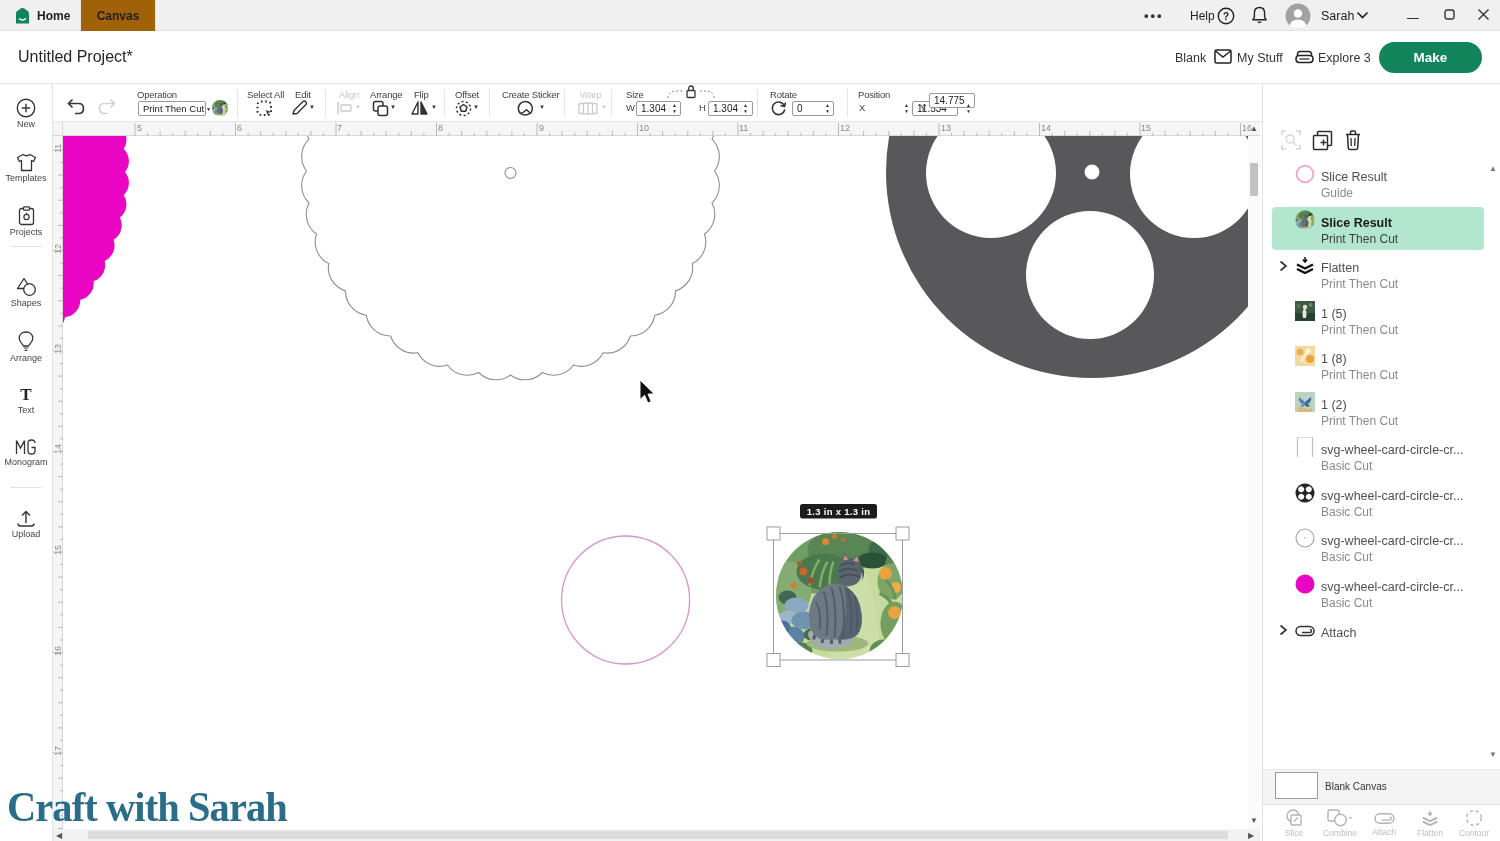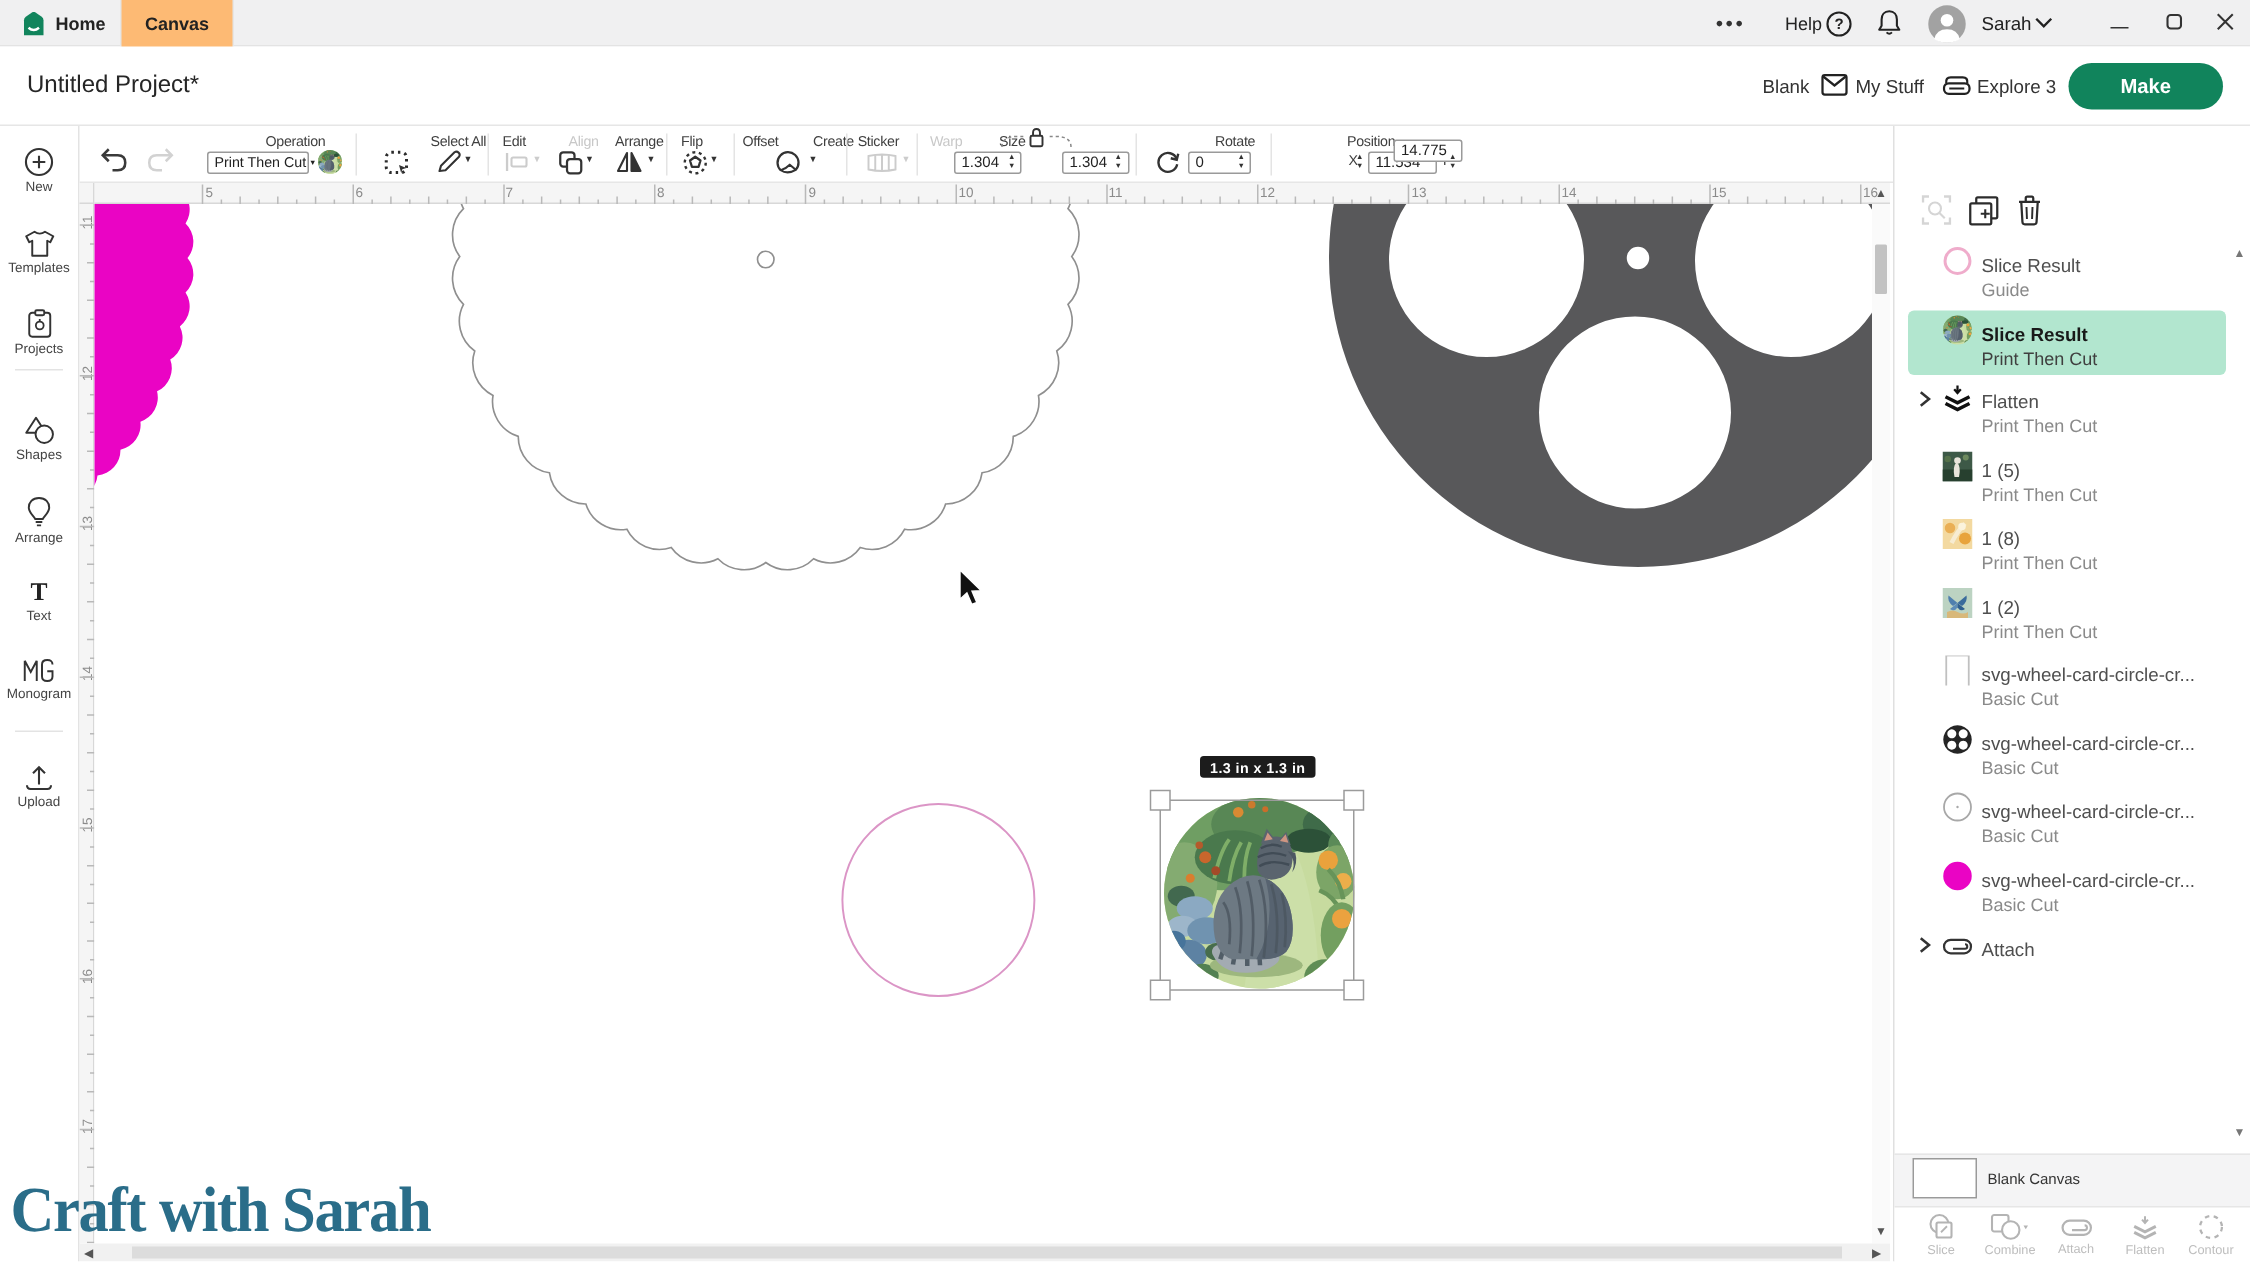--- a/index.html
+++ b/index.html
@@ -1,32 +1,32 @@
 <!DOCTYPE html>
 <html><head><meta charset="utf-8">
 <style>
 *{margin:0;padding:0;box-sizing:border-box;}
 html,body{width:1500px;height:841px;overflow:hidden;background:#fff;
  font-family:"Liberation Sans",sans-serif;-webkit-font-smoothing:antialiased;}
 .abs{position:absolute;}
 #app{position:relative;width:1500px;height:841px;}
 
 #tabbar{left:0;top:0;width:1500px;height:31px;background:#f0f0f1;border-bottom:1px solid #e3e3e3;}
-#tab-canvas{left:80px;top:0;width:76px;height:32px;background:#fdba74;border-left:1px solid #e6e6e6;border-right:1px solid #e6e6e6;
+#tab-canvas{left:80px;top:0;width:76px;height:32px;background:#a16207;border-left:1px solid #e6e6e6;border-right:1px solid #e6e6e6;
  display:flex;align-items:center;justify-content:center;font-size:12px;font-weight:700;color:#222;}
 .tbtxt{font-size:12px;color:#222;font-weight:700;}
 
 #projbar{left:0;top:31px;width:1500px;height:53px;background:#fff;border-bottom:1px solid #e6e6e6;}
 #ptitle{left:18px;top:48px;font-size:16px;font-weight:400;color:#262626;letter-spacing:0;}
 .pb{font-size:12.5px;color:#333;}
 #makebtn{left:1379px;top:42px;width:103px;height:31px;background:#11845c;border-radius:16px;color:#fff;
  font-size:13.5px;font-weight:700;display:flex;align-items:center;justify-content:center;}
 
 #toolbar{left:53px;top:84px;width:1447px;height:38px;background:#fff;border-bottom:1px solid #e6e6e6;}
-.tlab{position:absolute;font-size:9.5px;color:#3f3f3f;white-space:nowrap;letter-spacing:-0.2px;margin-left:40px;}
+.tlab{position:absolute;font-size:9.5px;color:#3f3f3f;white-space:nowrap;letter-spacing:-0.2px;}
 .tlab.g{color:#c8c8c8;}
 .tsep{position:absolute;width:1px;background:#e4e4e4;top:89px;height:28px;}
 .inp{position:absolute;height:15px;border:1px solid #9a9a9a;border-radius:2px;background:#fff;font-size:10px;color:#222;
  display:flex;align-items:center;padding-left:4px;white-space:nowrap;}
 .spin{position:absolute;width:9px;height:12px;font-size:5px;color:#333;line-height:5.5px;text-align:center;}
 
 #sidebar{left:0;top:84px;width:53px;height:757px;background:#fff;border-right:1px solid #e3e3e3;}
 .sbitem{position:absolute;left:0;width:52px;text-align:center;color:#3a3a3a;}
 .sblab{font-size:9px;color:#444;margin-top:1px;}
 .sbdiv{position:absolute;left:10px;width:32px;height:1px;background:#e3e3e3;}

